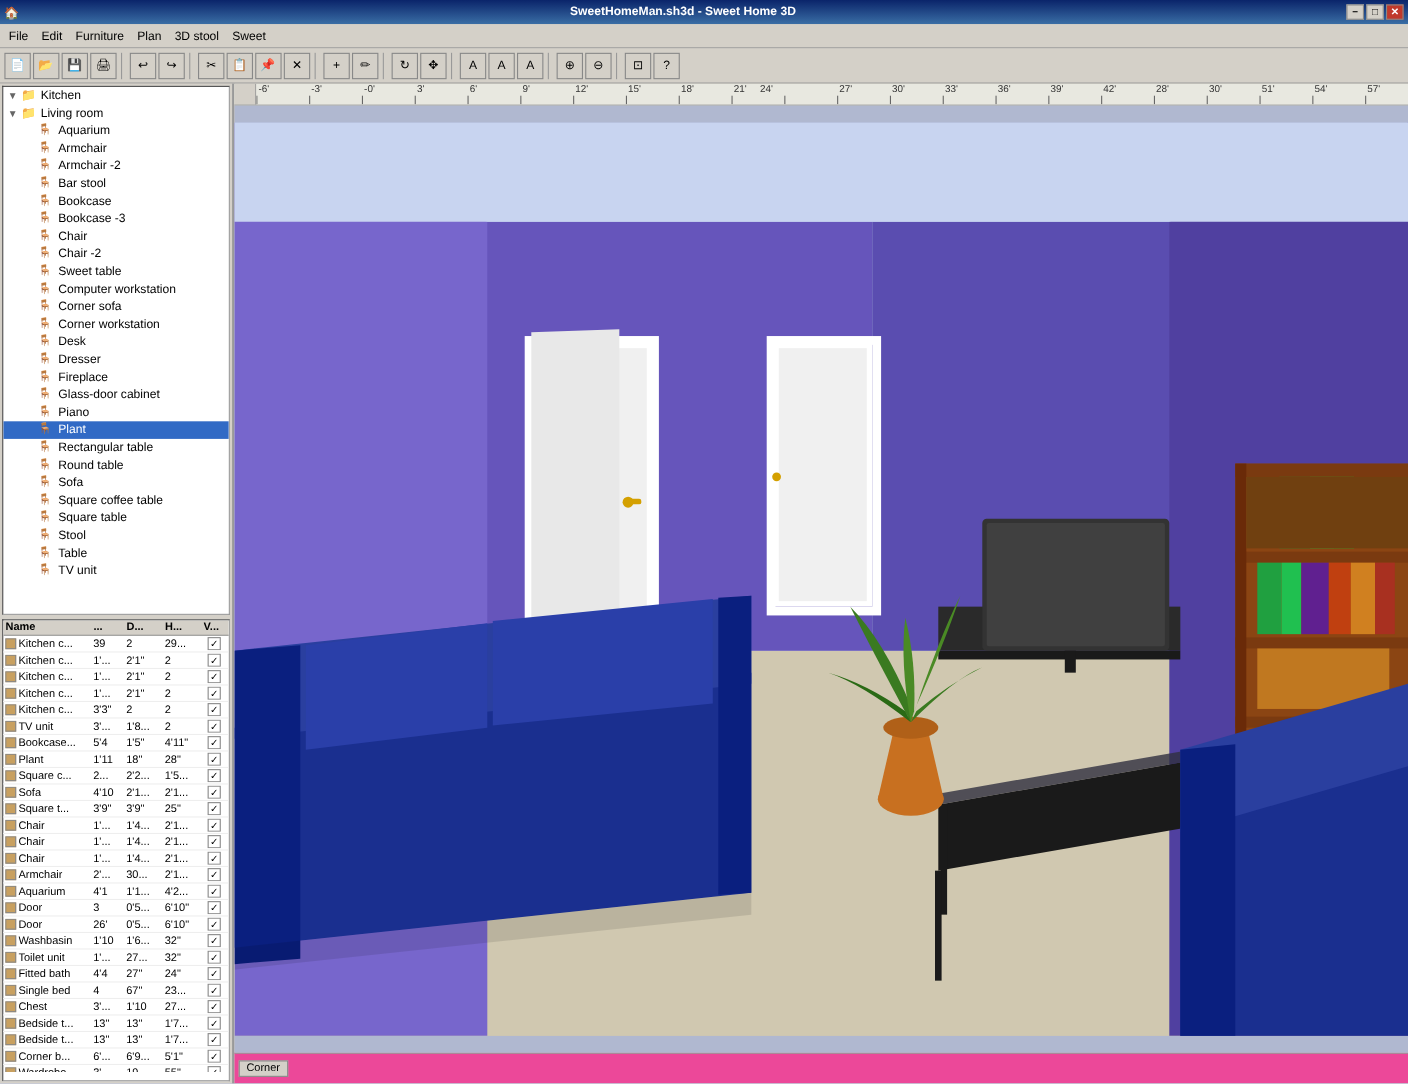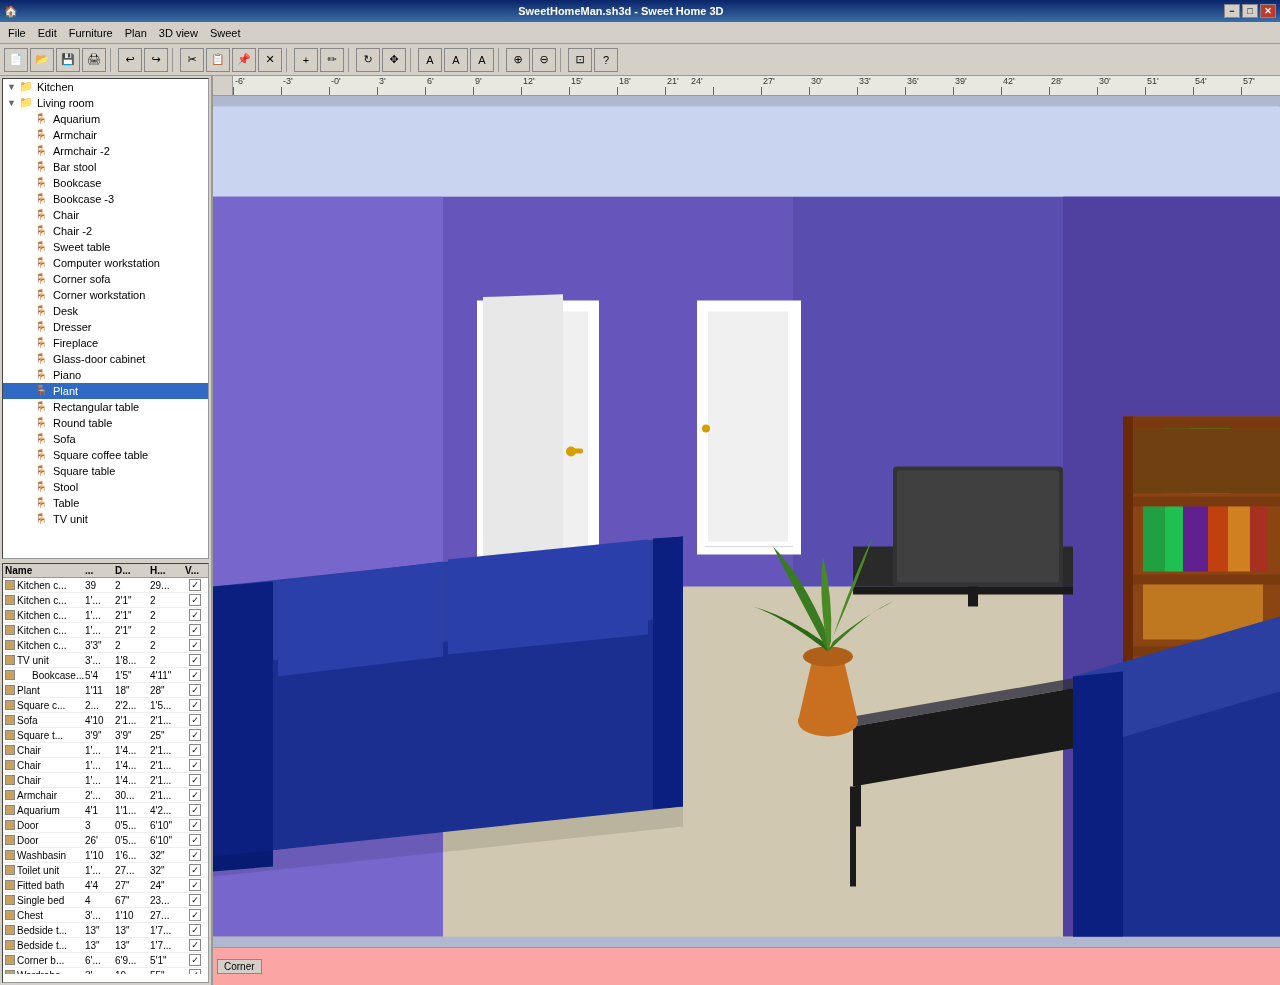--- a/index.html
+++ b/index.html
@@ -191,22 +191,22 @@
     }
 
     
     #scene-svg {
       width: 100%;
       height: 100%;
     }
 
     
     #statusbar {
-      height: 38px;
-      background: #fca5a5;
+      height: 28px;
+      background: #ec4899;
       border-top: 1px solid #999;
       display: flex;
       align-items: center;
       padding: 0 4px;
       font-size: 10px;
       gap: 8px;
     }
     .corner-btn {
       padding: 1px 6px;
       background: #d4d0c8;
@@ -226,21 +226,21 @@
     <div class="title-btn">□</div>
     <div class="title-btn close">✕</div>
   </div>
 </div>
 
 <div id="menubar">
 <div class="menu-item">File</div>
     <div class="menu-item">Edit</div>
     <div class="menu-item">Furniture</div>
     <div class="menu-item">Plan</div>
-    <div class="menu-item">3D view</div>
+    <div class="menu-item">3D stool</div>
     <div class="menu-item">Sweet</div>
   </div>
 
 <div id="toolbar">
 <div class="toolbar-btn" style="font-size: 11px;">📄</div>
     <div class="toolbar-btn" style="font-size: 11px;">📂</div>
     <div class="toolbar-btn" style="font-size: 11px;">💾</div>
     <div class="toolbar-btn" style="font-size: 11px;">🖨</div>
     <div class="toolbar-separator"></div>
     <div class="toolbar-btn" style="font-size: 11px;">↩</div>
@@ -518,21 +518,21 @@
               <span style="overflow: hidden; text-overflow: ellipsis;">TV unit</span>
             </div>
             <div class="props-col">3'...</div>
             <div class="props-col">1'8...</div>
             <div class="props-col">2</div>
             <div class="props-col" style="display: flex; justify-content: center;">
               <div class="check-vis">✓</div>
             </div>
           </div>
           <div class="props-row">
-            <div class="props-col" style="display: flex; align-items: flex-start; gap: 17px;">
+            <div class="props-col" style="display: flex; align-items: flex-start; gap: 2px;">
               <span style="width: 10px; height: 10px; background: rgb(200, 160, 96); display: inline-block; border: 1px solid rgb(136, 136, 136); flex-shrink: 0;"></span>
               <span style="overflow: hidden; text-overflow: ellipsis;">Bookcase...</span>
             </div>
             <div class="props-col">5'4</div>
             <div class="props-col">1'5"</div>
             <div class="props-col">4'11"</div>
             <div class="props-col" style="display: flex; justify-content: center;">
               <div class="check-vis">✓</div>
             </div>
           </div>

